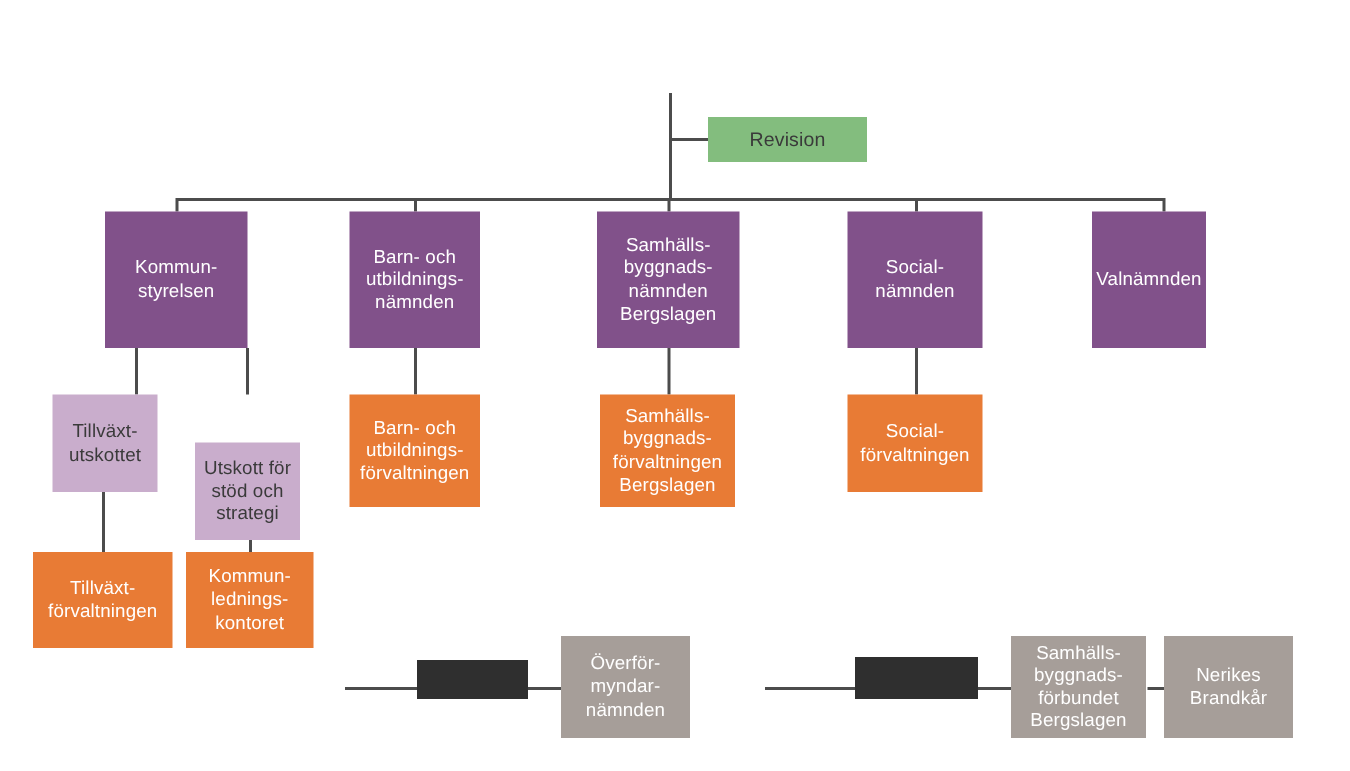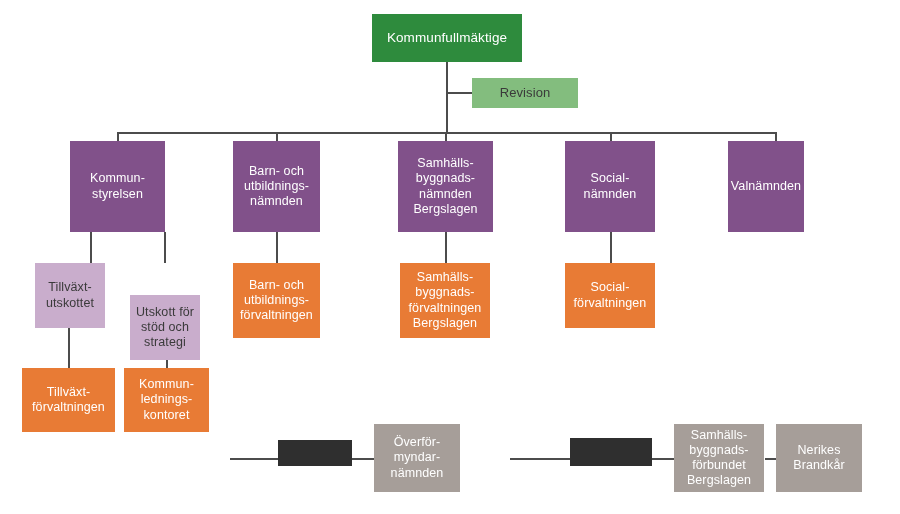--- a/index.html
+++ b/index.html
@@ -73,21 +73,20 @@
   <div class="conn v" style="left:445px;top:232px;height:31px;"></div>
   <div class="conn v" style="left:610px;top:232px;height:31px;"></div>
 
   <div class="conn h" style="left:230px;top:458px;width:144px;"></div>
   <div class="conn h" style="left:510px;top:458px;width:164px;"></div>
   <div class="conn h" style="left:765px;top:458px;width:12px;"></div>
 
   <div class="redact" style="left:278px;top:440px;width:74px;height:26px;"></div>
   <div class="redact" style="left:570px;top:438px;width:82px;height:28px;"></div>
 
-  <div class="node n-green" style="left:372px;top:14px;width:150px;height:48px;font-size:13.5px;">Kommunfullmäktige</div>
 
   <div class="node n-green2" style="left:472px;top:78px;width:106px;height:30px;font-size:13px;">Revision</div>
 
   <div class="node n-purple" style="left:70px;top:141px;width:95px;height:91px;font-size:12.5px;">Kommun-
 styrelsen</div>
 
   <div class="node n-purple" style="left:233px;top:141px;width:87px;height:91px;font-size:12.5px;">Barn- och
 utbildnings-
 nämnden</div>
 

